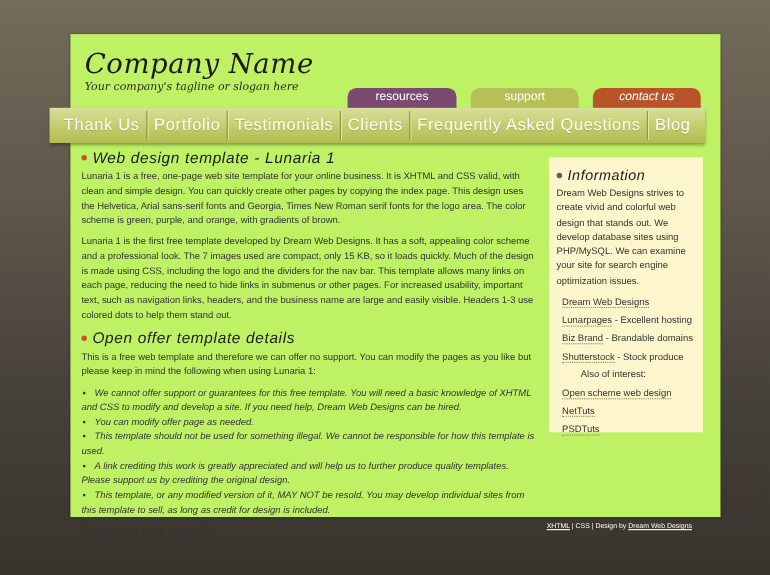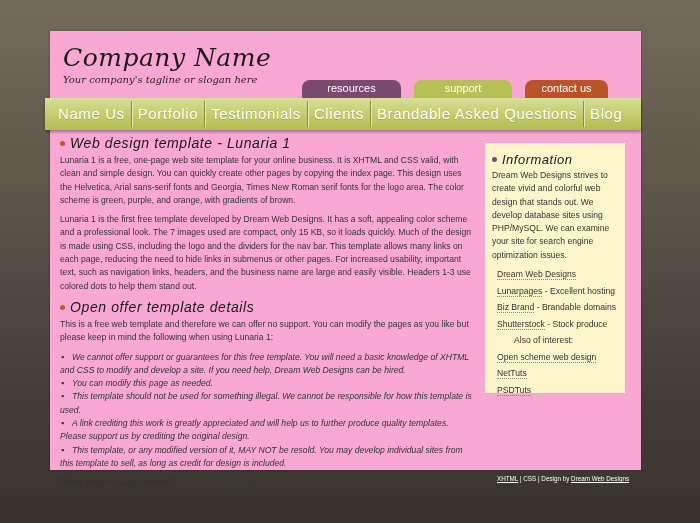--- a/index.html
+++ b/index.html
@@ -3,22 +3,22 @@
 <meta charset="utf-8">
 <style>
   * { box-sizing: border-box; margin: 0; padding: 0; }
   html, body { width: 700px; height: 523px; overflow: hidden; }
   body {
     background: linear-gradient(to bottom, #736b5b 0%, #5e574a 35%, #45403a 70%, #38342c 100%);
     font-family: "Liberation Sans", sans-serif;
     position: relative;
   }
   .page {
-    position: absolute; left: 50px; top: 31px; width: 591px; height: 439px;
-    background: #f9a8d4;
+    position: absolute; left: 64px; top: 31px; width: 591px; height: 439px;
+    background: #bef264;
     box-shadow: 0 0 2px rgba(0,0,0,0.35);
   }
   .logo-name {
     position: absolute; left: 13px; top: 12px;
     font-family: "DejaVu Serif", "Liberation Serif", serif;
     font-style: italic; font-size: 25px; color: #1d1a17; letter-spacing: 0.5px;
     white-space: nowrap;
   }
   .tagline {
     position: absolute; left: 13px; top: 43px;
@@ -26,21 +26,21 @@
     font-style: italic; font-size: 10px; color: #2a2622; white-space: nowrap;
   }
   .toptab {
     position: absolute; top: 49px; height: 20px;
     border-radius: 8px 8px 0 0;
     color: #ffffff; font-size: 11px; text-align: center; line-height: 16px;
     cursor: pointer; text-decoration: none;
   }
   .toptab.t1 { left: 252px; width: 99px; background: #7a4a70; }
   .toptab.t2 { left: 364px; width: 98px; background: #b7bf57; }
-  .toptab.t3 { left: 475px; width: 83px; background: #b9542a; }
+  .toptab.t3 { left: 475px; width: 98px; background: #b9542a; font-style: italic; }
 
   .nav {
     position: absolute; left: 45px; top: 98px; width: 596px; height: 32px;
     background: linear-gradient(to bottom, #d7df9c 0%, #c6cf72 45%, #b2bc52 100%);
     box-shadow: 0 2px 3px rgba(0,0,0,0.35);
     display: flex; align-items: center; padding-left: 7px;
     z-index: 2;
   }
   .nav-item {
     color: #ffffff; font-size: 15px; letter-spacing: 0.6px;
@@ -104,21 +104,21 @@
 
   <div class="main">
     <h2><span class="dot orange"></span><span>Web design template - Lunaria 1</span></h2>
     <p>Lunaria 1 is a free, one-page web site template for your online business. It is XHTML and CSS valid, with clean and simple design. You can quickly create other pages by copying the index page. This design uses the Helvetica, Arial sans-serif fonts and Georgia, Times New Roman serif fonts for the logo area. The color scheme is green, purple, and orange, with gradients of brown.</p>
     <p>Lunaria 1 is the first free template developed by Dream Web Designs. It has a soft, appealing color scheme and a professional look. The 7 images used are compact, only 15 KB, so it loads quickly. Much of the design is made using CSS, including the logo and the dividers for the nav bar. This template allows many links on each page, reducing the need to hide links in submenus or other pages. For increased usability, important text, such as navigation links, headers, and the business name are large and easily visible. Headers 1-3 use colored dots to help them stand out.</p>
 
     <h2><span class="dot orange"></span><span>Open offer template details</span></h2>
     <p>This is a free web template and therefore we can offer no support. You can modify the pages as you like but please keep in mind the following when using Lunaria 1:</p>
     <ul>
       <li><span class="bul">▪</span><span>We cannot offer support or guarantees for this free template. You will need a basic knowledge of XHTML and CSS to modify and develop a site. If you need help, Dream Web Designs can be hired.</span></li>
-      <li><span class="bul">▪</span><span>You can modify this page as needed.</span></li>
+      <li><span class="bul">▪</span><span>You can modify offer page as needed.</span></li>
       <li><span class="bul">▪</span><span>This template should not be used for something illegal. We cannot be responsible for how this template is used.</span></li>
       <li><span class="bul">▪</span><span>A link crediting this work is greatly appreciated and will help us to further produce quality templates. Please support us by crediting the original design.</span></li>
       <li><span class="bul">▪</span><span>This template, or any modified version of it, MAY NOT be resold. You may develop individual sites from this template to sell, as long as credit for design is included.</span></li>
     </ul>
     <p>Thank you for using Lunaria 1!</p>
   </div>
 
   <div class="sidebar">
     <h3><span class="dot purple"></span><span>Information</span></h3>
     <p>Dream Web Designs strives to create vivid and colorful web design that stands out. We develop database sites using PHP/MySQL. We can examine your site for search engine optimization issues.</p>
@@ -127,28 +127,28 @@
     <div class="side-link-row"><a class="side-link">Biz Brand</a><span> - Brandable domains</span></div>
     <div class="side-link-row"><a class="side-link">Shutterstock</a><span> - Stock produce</span></div>
     <div class="side-label">Also of interest:</div>
     <div class="side-link-row"><a class="side-link">Open scheme web design</a></div>
     <div class="side-link-row"><a class="side-link">NetTuts</a></div>
     <div class="side-link-row"><a class="side-link">PSDTuts</a></div>
   </div>
 </div>
 
 <div class="nav">
-  <a class="nav-item">Name Us</a>
+  <a class="nav-item">Thank Us</a>
   <span class="nav-sep"></span>
   <a class="nav-item">Portfolio</a>
   <span class="nav-sep"></span>
   <a class="nav-item">Testimonials</a>
   <span class="nav-sep"></span>
   <a class="nav-item">Clients</a>
   <span class="nav-sep"></span>
-  <a class="nav-item">Brandable Asked Questions</a>
+  <a class="nav-item">Frequently Asked Questions</a>
   <span class="nav-sep"></span>
   <a class="nav-item">Blog</a>
 </div>
 
 <div class="footer">
   <a>XHTML</a><span> | </span><a style="text-decoration:none">CSS</a><span> | Design by </span><a>Dream Web Designs</a>
 </div>
 
 </body></html>

